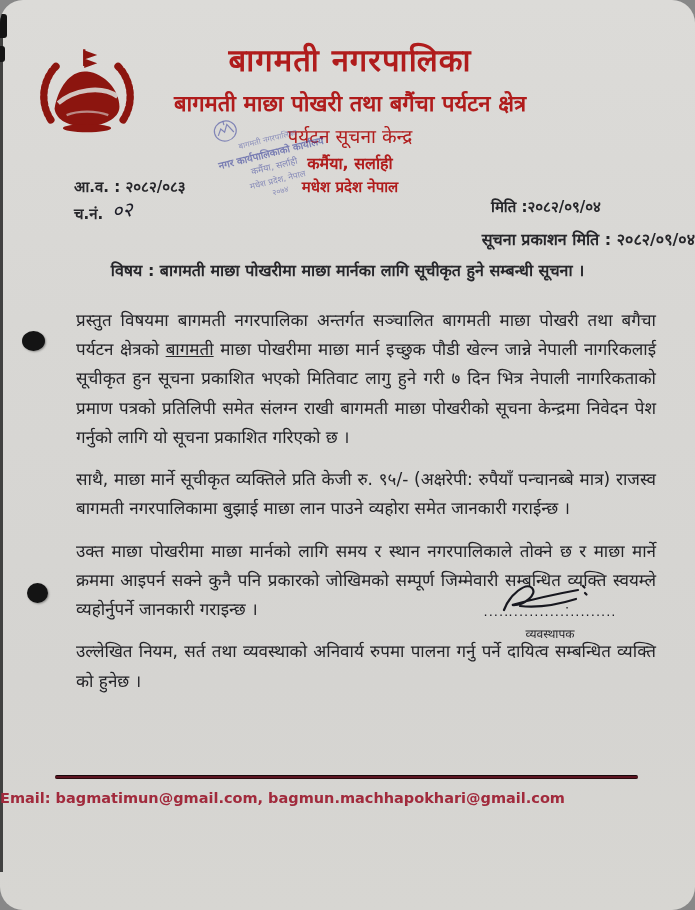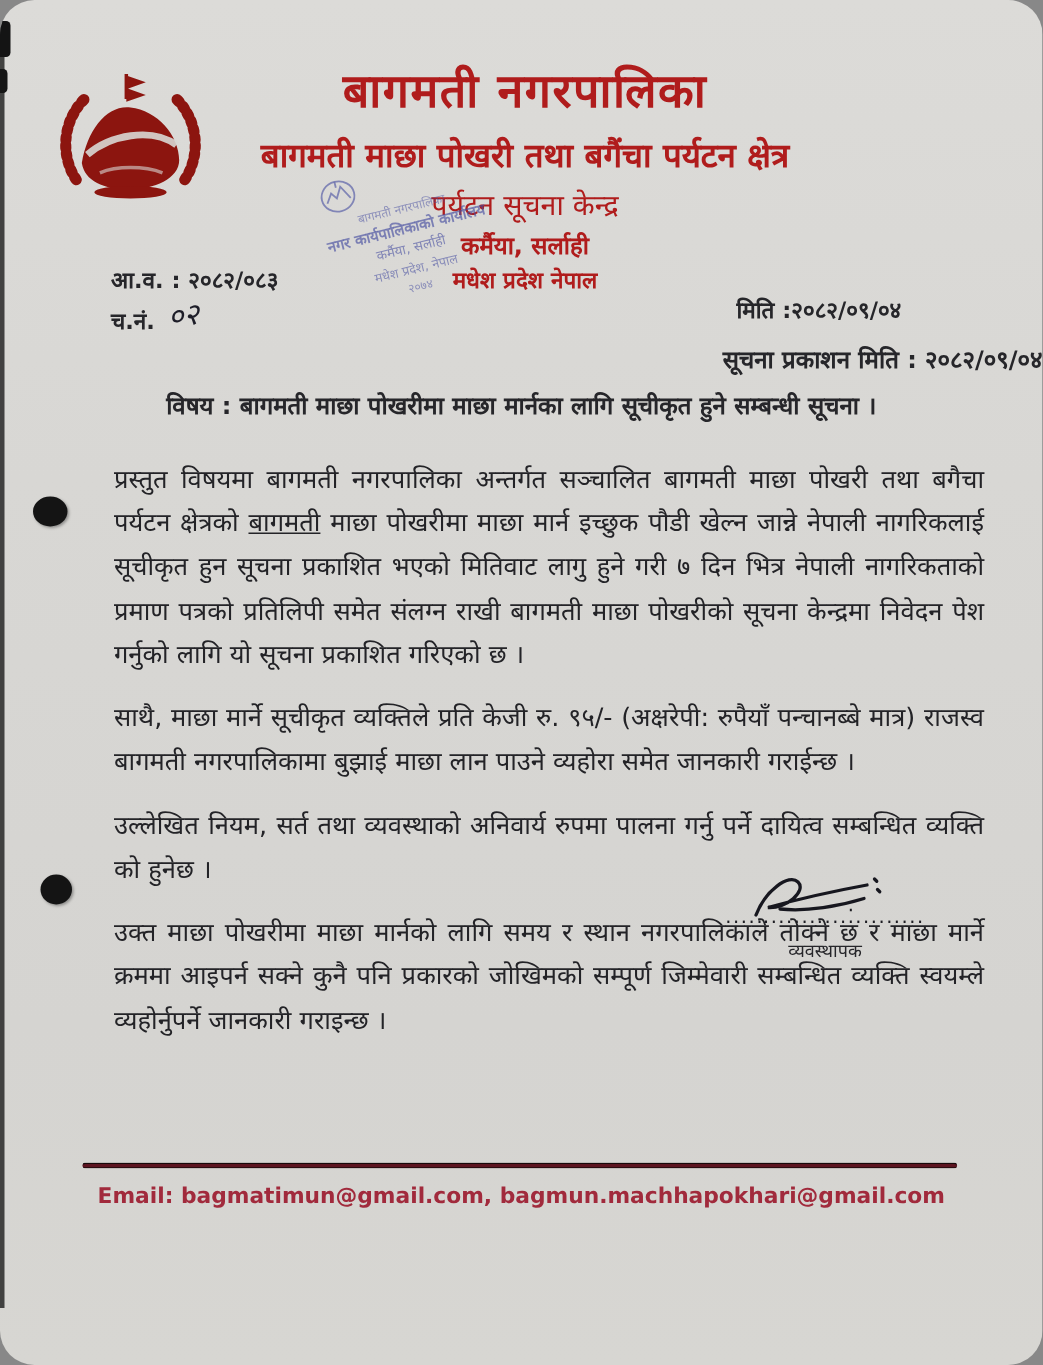--- a/index.html
+++ b/index.html
@@ -63,21 +63,21 @@
   
   .sig-block { position:absolute; left:462px; top:578px; width:176px; text-align:center; }
   .sig-squiggle { display:block; margin:0 auto -14px auto; }
   .sig-dots { font-size:13px; letter-spacing:1px; color:#1c1c22; white-space:nowrap; }
   .sig-name { font-size:15px; margin-top:6px; }
   .sig-title{ font-size:12px; margin-top:6px; }
 
   
   .footer-rule { position:absolute; left:55px; top:775px; width:583px; height:4px;
                  background:#5c1420; border-top:1.5px solid #17090b; border-bottom:1px solid #2a0c10; border-radius:2px; }
-  .footer-email { position:absolute; left:0; top:790px; width:100%; text-align:center;
+  .footer-email { position:absolute; left:0; top:790px; width:100%; text-align:left;
                   font-size:14.5px; font-weight:bold; color:#a12a3c; }
 </style>
 </head>
 <body>
 
 <div class="page">
 
   <div class="edge-strip"></div>
   <div class="edge-blob1"></div>
   <div class="edge-blob2"></div>
@@ -125,22 +125,22 @@
     <span>च.नं.</span>
     <span class="ref-val">०२</span>
   </div>
   <div class="dateline">मिति :२०८२/०९/०४</div>
   <div class="publine">सूचना प्रकाशन मिति : २०८२/०९/०४</div>
   <div class="subject">विषय : बागमती माछा पोखरीमा माछा मार्नका लागि सूचीकृत हुने सम्बन्धी सूचना ।</div>
 
   <div class="body-text">
     <p><span>प्रस्तुत विषयमा बागमती नगरपालिका अन्तर्गत सञ्चालित बागमती माछा पोखरी तथा बगैचा पर्यटन क्षेत्रको </span><span class="ul">बागमती</span><span> माछा पोखरीमा माछा मार्न इच्छुक पौडी खेल्न जान्ने नेपाली नागरिकलाई सूचीकृत हुन सूचना प्रकाशित भएको मितिवाट लागु हुने गरी ७ दिन भित्र नेपाली नागरिकताको प्रमाण पत्रको प्रतिलिपी समेत संलग्न राखी बागमती माछा पोखरीको सूचना केन्द्रमा निवेदन पेश गर्नुको लागि यो सूचना प्रकाशित गरिएको छ ।</span></p>
     <p>साथै, माछा मार्ने सूचीकृत व्यक्तिले प्रति केजी रु. ९५/- (अक्षरेपी: रुपैयाँ पन्चानब्बे मात्र) राजस्व बागमती नगरपालिकामा बुझाई माछा लान पाउने व्यहोरा समेत जानकारी गराईन्छ ।</p>
+    <p>उक्त माछा पोखरीमा माछा मार्नको लागि समय र स्थान नगरपालिकाले तोक्ने छ र माछा मार्ने क्रममा आइपर्न सक्ने कुनै पनि प्रकारको जोखिमको सम्पूर्ण जिम्मेवारी सम्बन्धित व्यक्ति स्वयम्ले व्यहोर्नुपर्ने जानकारी गराइन्छ ।</p>
     <p>उल्लेखित नियम, सर्त तथा व्यवस्थाको अनिवार्य रुपमा पालना गर्नु पर्ने दायित्व सम्बन्धित व्यक्ति को हुनेछ ।</p>
-    <p>उक्त माछा पोखरीमा माछा मार्नको लागि समय र स्थान नगरपालिकाले तोक्ने छ र माछा मार्ने क्रममा आइपर्न सक्ने कुनै पनि प्रकारको जोखिमको सम्पूर्ण जिम्मेवारी सम्बन्धित व्यक्ति स्वयम्ले व्यहोर्नुपर्ने जानकारी गराइन्छ ।</p>
   </div>
 
   <div class="sig-block">
     <svg class="sig-squiggle" width="120" height="40" viewBox="0 0 120 40">
       <g fill="none" stroke="#17171f" stroke-width="2.2" stroke-linecap="round">
         <path d="M14,32 C20,16 36,4 42,10 C48,16 34,28 22,27 C40,22 66,16 88,12"></path>
         <path d="M30,28 C48,30 70,26 86,21"></path>
         <path d="M93,8 l1.5,1.5 M95,15 l1.5,1.5"></path>
       </g>
     </svg>

